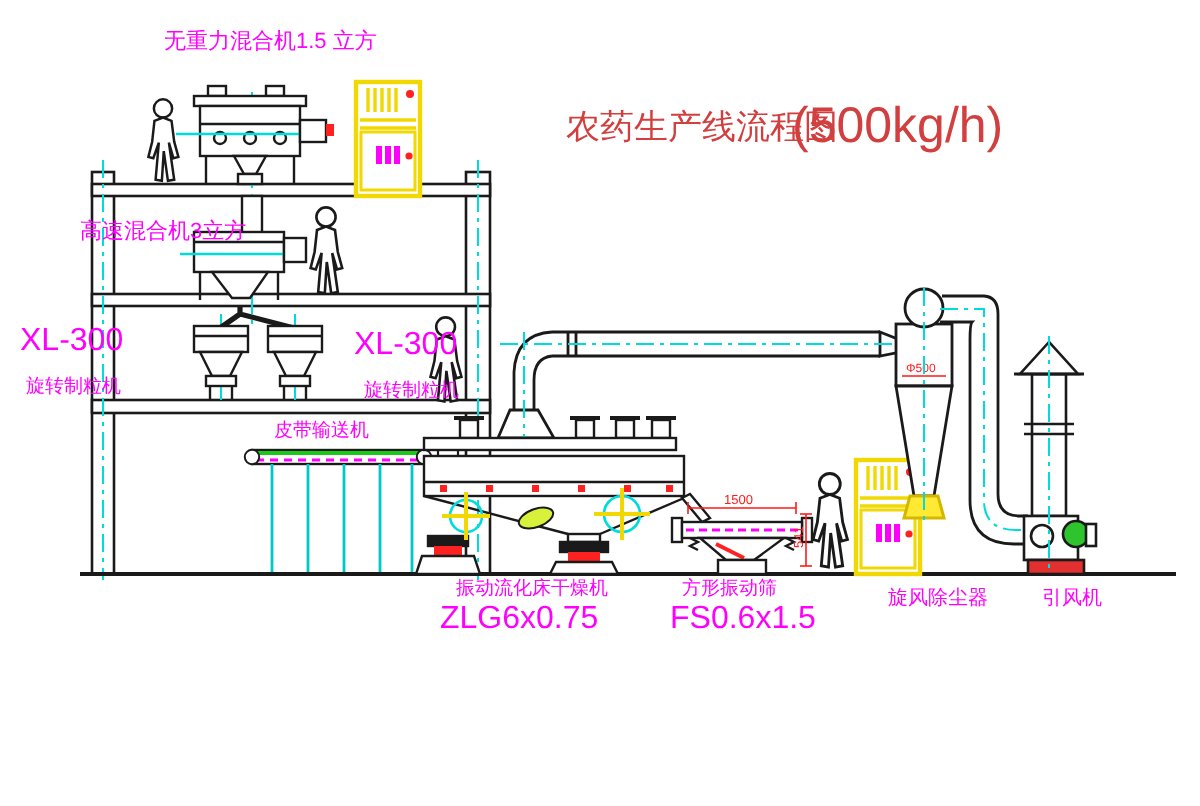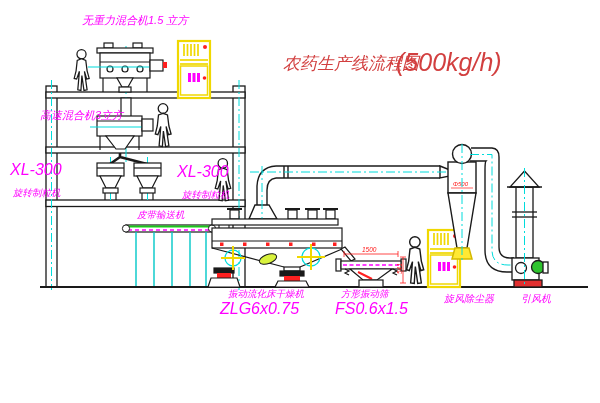--- a/index.html
+++ b/index.html
@@ -1,17 +1,17 @@
 <!DOCTYPE html>
 <html><head>
 <meta charset="utf-8">
 <style>
   html,body{margin:0;padding:0;background:#ffffff;}
   #stage{position:relative;width:600px;height:322px;background:#ffffff;overflow:hidden;
-         font-family:"Liberation Sans", sans-serif;font-style:italic;}
+         font-family:"Liberation Sans", sans-serif;}
   svg text{font-family:"Liberation Sans", sans-serif;}
   .lbl{fill:#ff00ff;}
   .dim{fill:#ff1a1a;}
   .ttl{fill:#d23f3f;}
 </style>
 </head>
 <body>
 
 <div id="stage">
 <svg width="600" height="403" viewBox="0 0 600 403">

